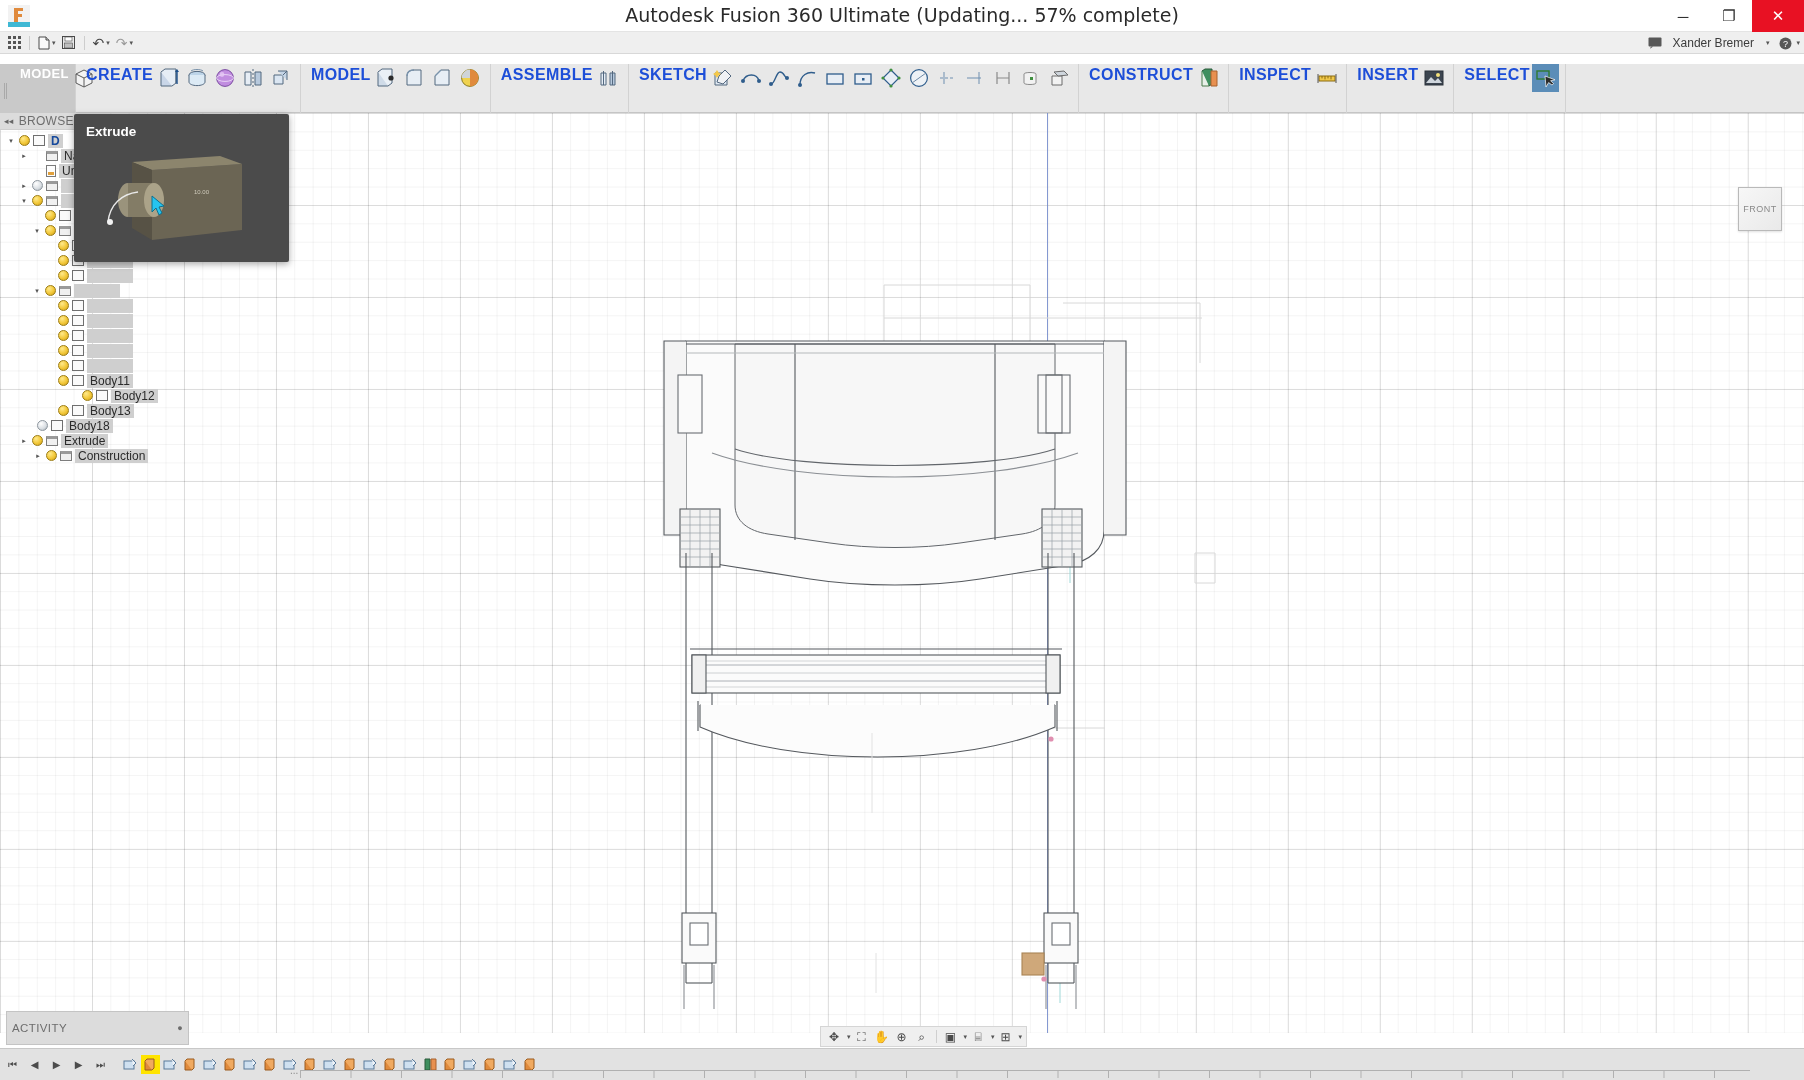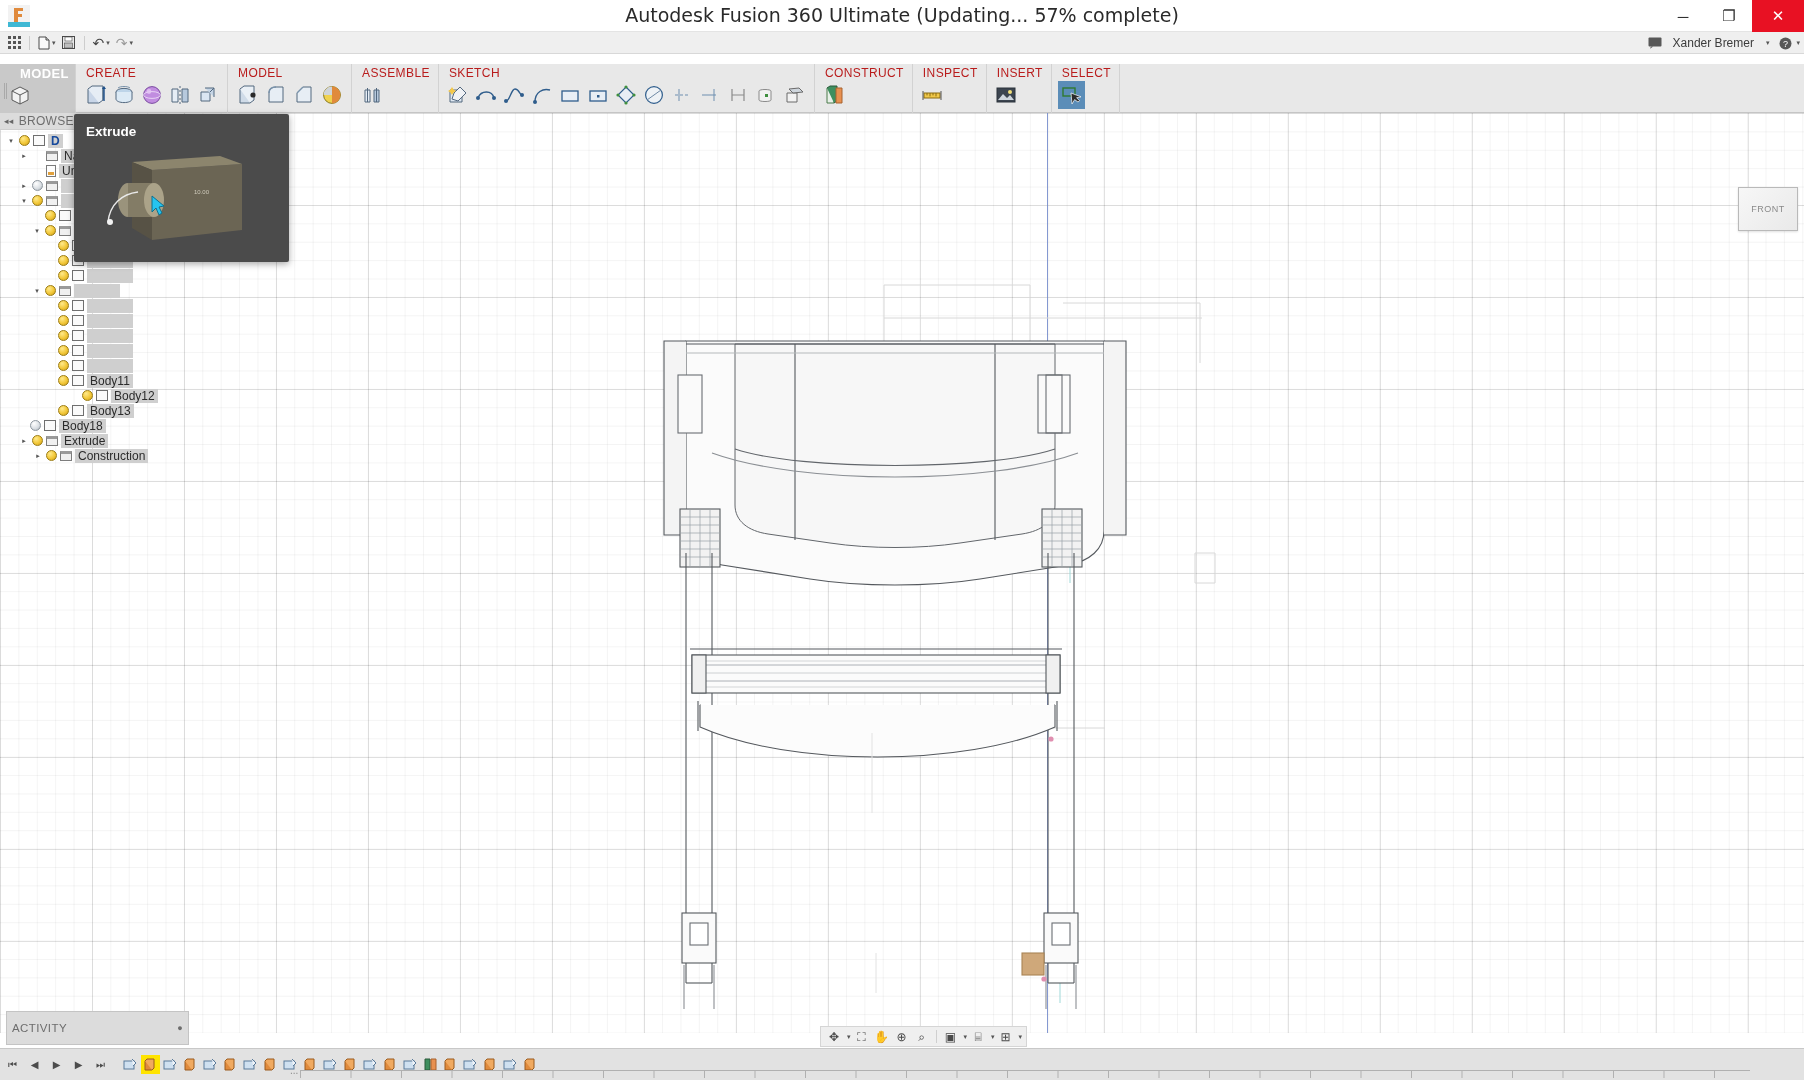--- a/index.html
+++ b/index.html
@@ -63,26 +63,26 @@
   .tab-icon { width: 11px; height: 11px; }
   .tab-close { font-size: 11px; color: #777; margin-left: 4px; }
 
   
   .ribbon {
     position: absolute; top: 64px; left: 0; width: 1804px; height: 49px;
     background: #e8e8e8; border-bottom: 1px solid #c5c5c5;
   }
   .ribbon-inner { position: relative; height: 49px; display: flex; align-items: stretch; }
   .rgroup {
-    position: relative; display: flex; flex-direction: column;
+    position: relative; display: flex; 
     border-right: 1px solid #d2d2d2; padding: 0 6px;
   }
   .rgroup-label {
-    font-size: 12px; color: #b91c1c; letter-spacing: .4px;
-    padding: 2px 2px 0 4px; height: 17px; white-space: nowrap;
+    font-size: 16px; color: #1d4ed8; letter-spacing: .4px;
+    padding: 2px 2px 0 4px; height: 17px; white-space: nowrap; font-weight: bold;
   }
   .rgroup-icons { display: flex; align-items: flex-start; gap: 1px; height: 30px; }
   .ricon {
     width: 27px; height: 28px; display: flex; align-items: center; justify-content: center;
     position: relative;
   }
   .ricon.selected { background: #5b8db8; }
   .model-group { background: #c9c9c9; width: 76px; align-items: flex-start; }
   .model-group .rgroup-label { color: #ffffff; font-weight: bold; font-size: 13px; padding-left: 14px; }
   .grip { position: absolute; left: 4px; top: 19px; width: 3px; height: 16px;
@@ -154,21 +154,21 @@
   .axis-v {
     position: absolute; left: 1047px; top: 0; width: 1px; height: 920px;
     background: #6f86c9; opacity: .85;
   }
 
   
   .viewcube {
     position: absolute; right: 22px; top: 74px; width: 44px; height: 44px; z-index: 6;
   }
   .vc-face {
-    width: 60px; height: 44px;
+    width: 44px; height: 44px;
     background: linear-gradient(135deg,#f7f7f7 0%,#e9e9e9 100%);
     border: 1px solid #b9b9b9;
     display: flex; align-items: center; justify-content: center;
     font-size: 9px; color: #8a8a8a; letter-spacing: .5px;
     box-shadow: 0 1px 2px rgba(0,0,0,.12);
   }
 
   
   .tooltip {
     position: absolute; left: 74px; top: 114px; width: 215px;
@@ -749,21 +749,21 @@
           <span class="bulb"></span>
           <span class="tbody"></span>
           <span class="tlabel sel">Body12</span>
         </div>
         <div class="trow" style="padding-left: 45px;">
           <span class="tarrow"></span>
           <span class="bulb"></span>
           <span class="tbody"></span>
           <span class="tlabel sel">Body13</span>
         </div>
-        <div class="trow" style="padding-left: 17px;">
+        <div class="trow" style="padding-left: 24px;">
           <span class="tarrow"></span>
           <span class="bulb off"></span>
           <span class="tbody"></span>
           <span class="tlabel sel">Body18</span>
         </div>
         <div class="trow" style="padding-left: 19px;">
           <span class="tarrow closed"></span>
           <span class="bulb"></span>
           <span class="tfolder"></span>
           <span class="tlabel sel">Extrude</span>

